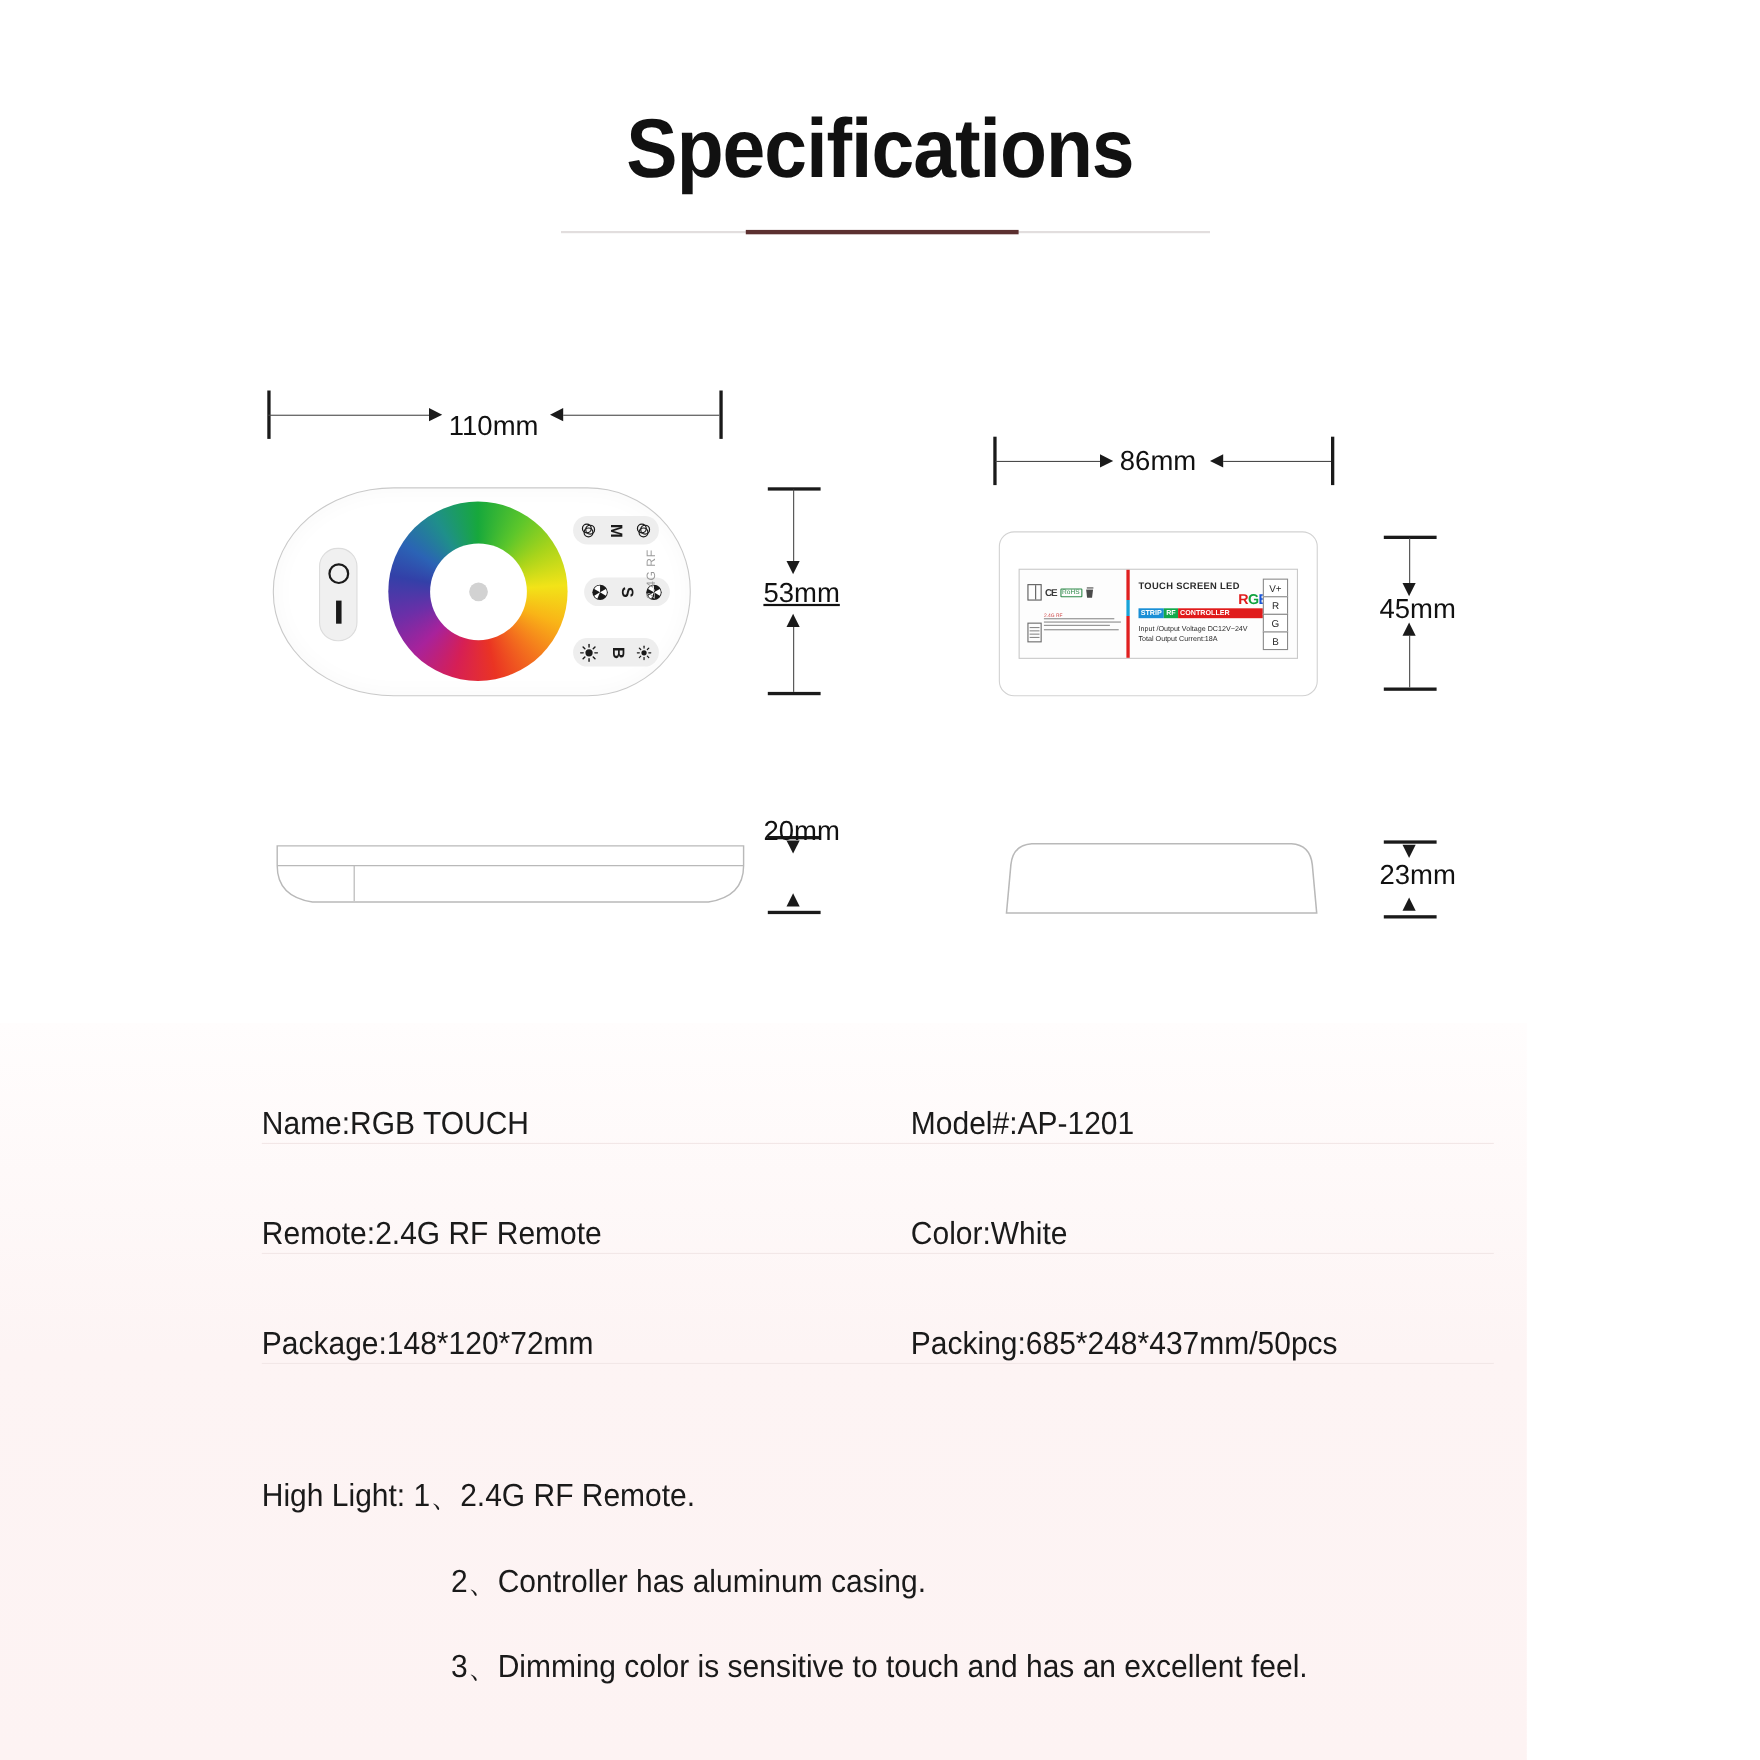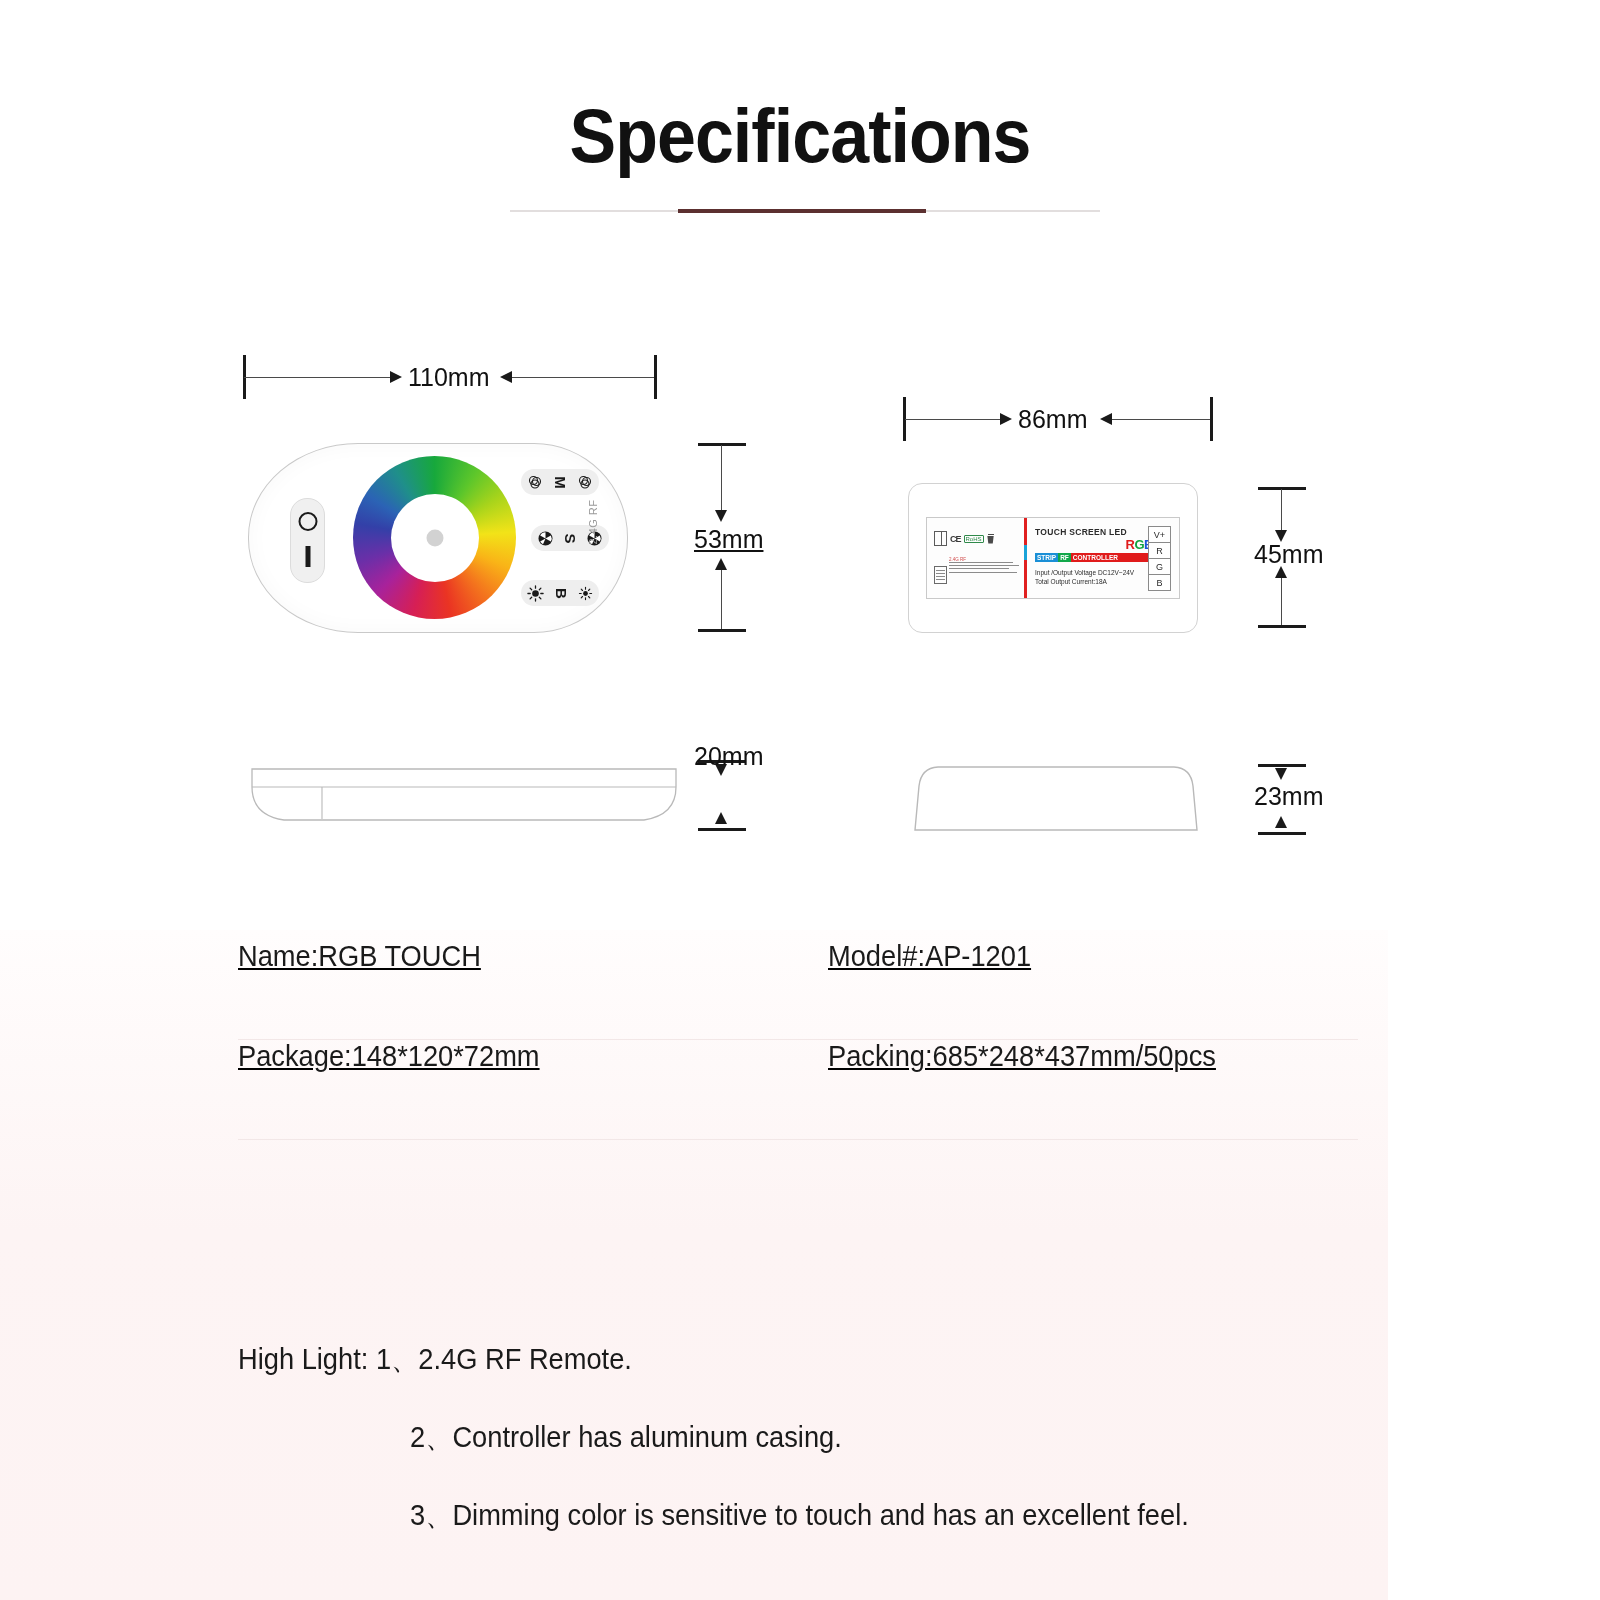--- a/index.html
+++ b/index.html
@@ -417,23 +417,22 @@
   
   .spec {
     position: absolute;
     left: 238px;
     top: 940px;
     width: 1120px;
   }
   .spec-row {
     display: flex;
     height: 99px;
-    align-items: flex-start;
+    align-items: flex-end;
     border-bottom: 1px solid #f2e7e7;
-    text-decoration: underline;
   }
   .spec-col {
     font-size: 29px;
     color: #1a1a1a;
     font-family: "Liberation Sans Narrow", "Liberation Sans", sans-serif;
     transform: scaleX(0.94);
     transform-origin: left center;
     white-space: nowrap;
   }
   .spec-col.left { width: 590px; }
@@ -463,21 +462,21 @@
 <div class="title">Specifications</div>
 <div class="rule"></div>
 <div class="rule-inner"></div>
 
 <div class="dim-tick-v" style="left:243px; top:355px; height:44px;"></div>
 <div class="dim-tick-v" style="left:654px; top:355px; height:44px;"></div>
 <div class="dim-line-h" style="left:244px; top:377px; width:150px;"></div>
 <div class="dim-line-h" style="left:512px; top:377px; width:142px;"></div>
 <div class="arrow right" style="left:390px; top:371px;"></div>
 <div class="arrow left" style="left:500px; top:371px;"></div>
-<div class="dim-label" style="left:408px; top:363px;">110mm</div>
+<div class="dim-label" style="left:408px; top:373px;">110mm</div>
 
 <div class="remote">
   <div class="power-btn">
     <div class="power-o"></div>
     <div class="power-i"></div>
   </div>
 
   <div class="wheel">
     <div class="wheel-hole"></div>
     <div class="wheel-dot"></div>
@@ -653,20 +652,24 @@
 <div class="arrow down" style="left:1275px; top:768px;"></div>
 <div class="arrow up" style="left:1275px; top:816px;"></div>
 <div class="dim-label" style="left:1254px; top:782px;">23mm</div>
 
 <div class="spec">
   <div class="spec-row">
     <div class="spec-col left">Name:RGB TOUCH</div>
     <div class="spec-col">Model#:AP-1201</div>
   </div>
   <div class="spec-row">
+    <div class="spec-col left">Remote:2.4G RF Remote</div>
+    <div class="spec-col">Color:White</div>
+  </div>
+  <div class="spec-row">
     <div class="spec-col left">Package:148*120*72mm</div>
     <div class="spec-col">Packing:685*248*437mm/50pcs</div>
   </div>
 </div>
 
 <div class="hl">
   <div class="hl-line">High Light: 1、2.4G RF Remote.</div>
   <div class="hl-line indent">2、Controller has  aluminum casing.</div>
   <div class="hl-line indent">3、Dimming color is sensitive to touch and has an excellent feel.</div>
 </div>

